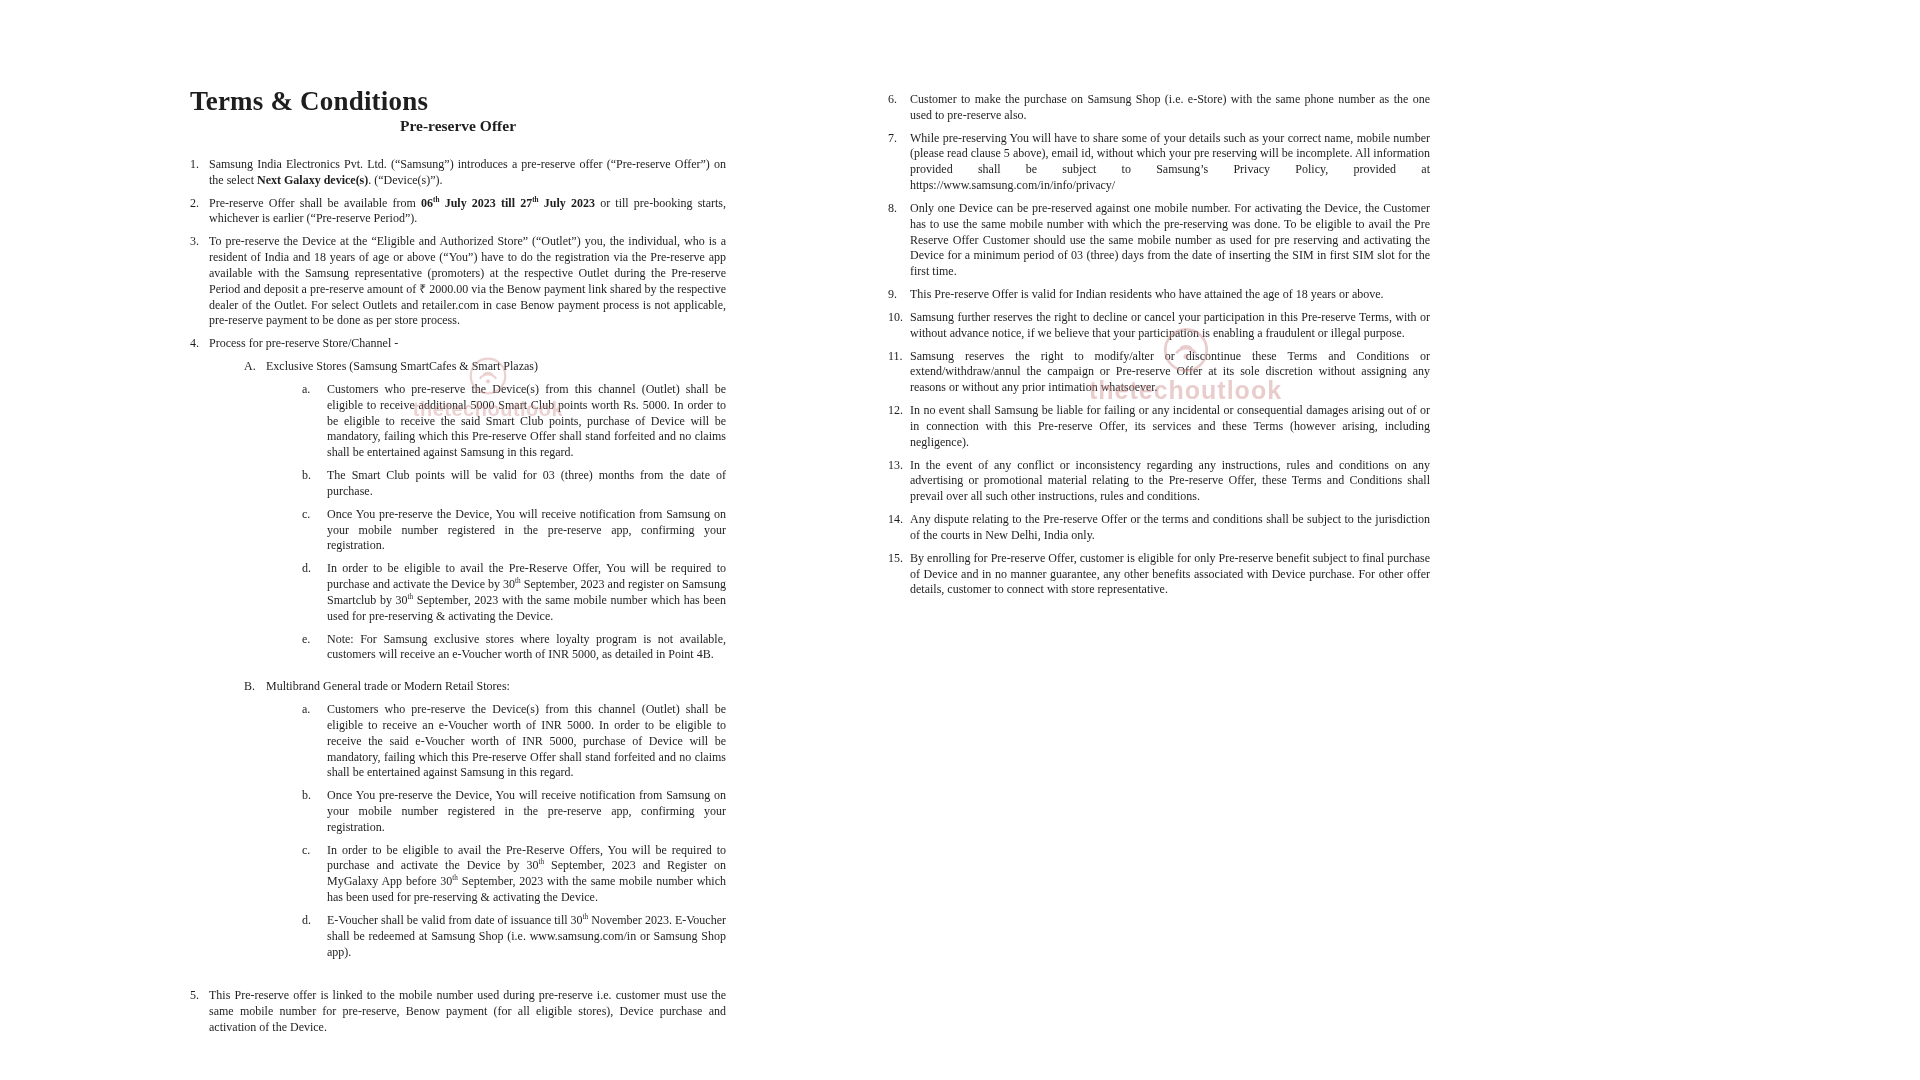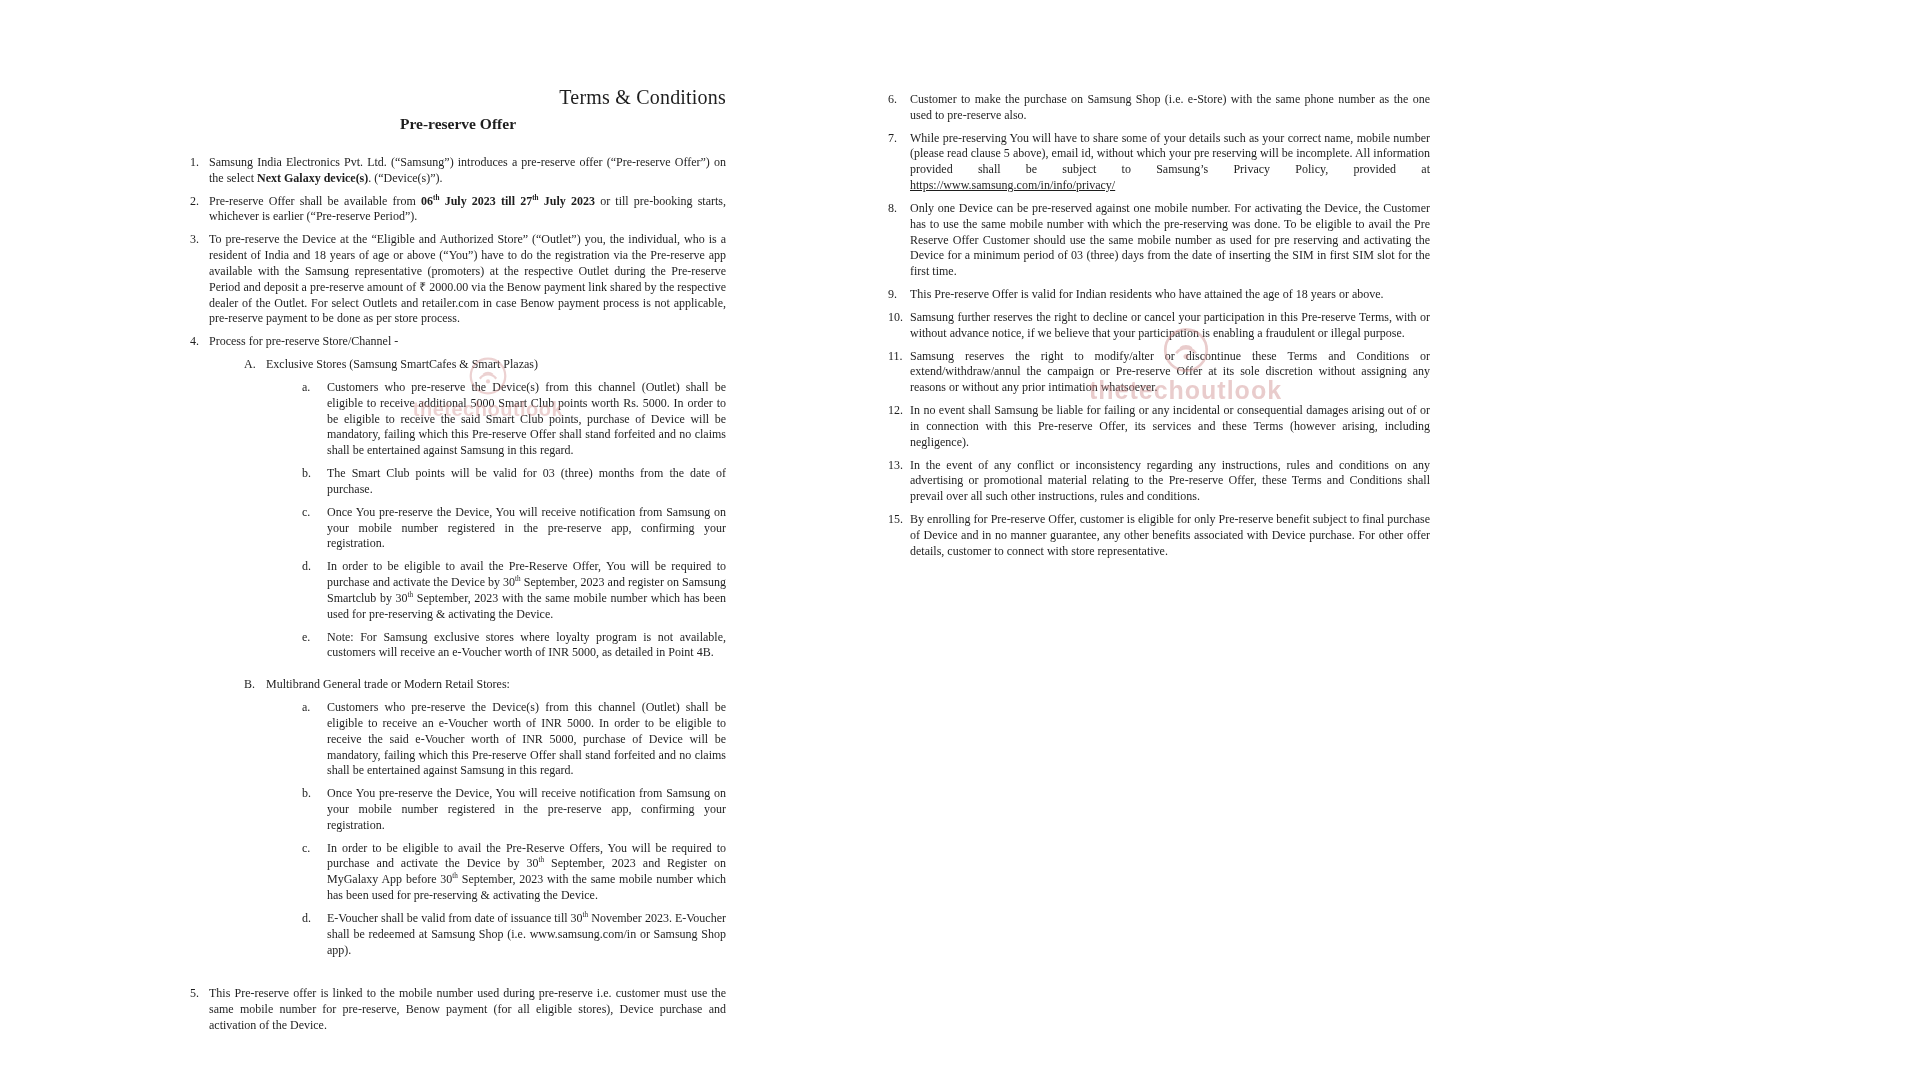--- a/index.html
+++ b/index.html
@@ -1,36 +1,36 @@
 <!DOCTYPE html>
 <html><head>
 <meta charset="utf-8">
 <style>
   html,body{margin:0;padding:0;background:#ffffff;}
   .page{position:relative;width:1920px;height:1080px;background:#ffffff;overflow:hidden;
         font-family:"Liberation Serif", serif;color:#1e1e1e;}
   .col{position:absolute;}
   .col-left{left:190px;top:86px;width:536px;}
   .col-right{left:888px;top:92px;width:542px;}
-  .doc-title{text-align:right;font-size:20px;font-weight:400;letter-spacing:.2px;}
-  .doc-subtitle{text-align:center;font-size:15.5px;font-weight:700;margin-top:6px;}
+  .doc-title{text-align:left;font-size:27px;font-weight:700;letter-spacing:.2px;}
+  .doc-subtitle{text-align:center;font-size:15.5px;font-weight:700;margin-top:0;}
   .items{margin-top:22px;}
   .li{display:flex;margin-bottom:7px;font-size:12px;line-height:1.32;}
   .num{flex:0 0 19px;}
   .col-right .num{flex:0 0 22px;}
   .li .body{flex:1;text-align:justify;}
   .sub{margin-left:54px;}
   .sub .num{flex:0 0 22px;}
   .subsub{margin-left:112px;}
   .subsub .num{flex:0 0 25px;}
   .gap-b{margin-top:16px;}
   .gap-5{margin-top:28px;}
   .bu{font-weight:700;}
   .sup{font-size:.6em;vertical-align:super;line-height:0;}
-  .link{text-decoration:underline;}
+  .link{}
   .wm{position:absolute;text-align:center;pointer-events:none;}
   .wm-left{left:408px;top:356px;width:160px;opacity:.40;}
   .wm-right{left:1078px;top:326px;width:215px;opacity:.45;}
   .wm-logo{display:block;margin:0 auto 2px auto;}
   .wm-text{font-family:"Liberation Sans",sans-serif;font-weight:700;color:#d08f8f;}
   .wm-left .wm-text{font-size:20px;letter-spacing:.5px;}
   .wm-right .wm-text{font-size:25px;letter-spacing:1px;}
 </style>
 </head>
 <body>
@@ -162,20 +162,24 @@
       <div class="li">
         <span class="num">12.</span>
         <div class="body"><span class="seg">In no event shall Samsung be liable for failing or any incidental or consequential damages arising out of or in connection with this Pre-reserve Offer, its services and these Terms (however arising, including negligence).</span></div>
       </div>
 
       <div class="li">
         <span class="num">13.</span>
         <div class="body"><span class="seg">In the event of any conflict or inconsistency regarding any instructions, rules and conditions on any advertising or promotional material relating to the Pre-reserve Offer, these Terms and Conditions shall prevail over all such other instructions, rules and conditions.</span></div>
       </div>
 
+      <div class="li">
+        <span class="num">14.</span>
+        <div class="body"><span class="seg">Any dispute relating to the Pre-reserve Offer or the terms and conditions shall be subject to the jurisdiction of the courts in New Delhi, India only.</span></div>
+      </div>
 
       <div class="li">
         <span class="num">15.</span>
         <div class="body"><span class="seg">By enrolling for Pre-reserve Offer, customer is eligible for only Pre-reserve benefit subject to final purchase of Device and in no manner guarantee, any other benefits associated with Device purchase. For other offer details, customer to connect with store representative.</span></div>
       </div>
 
     </div>
   </div>
 
   <div class="wm wm-left">

